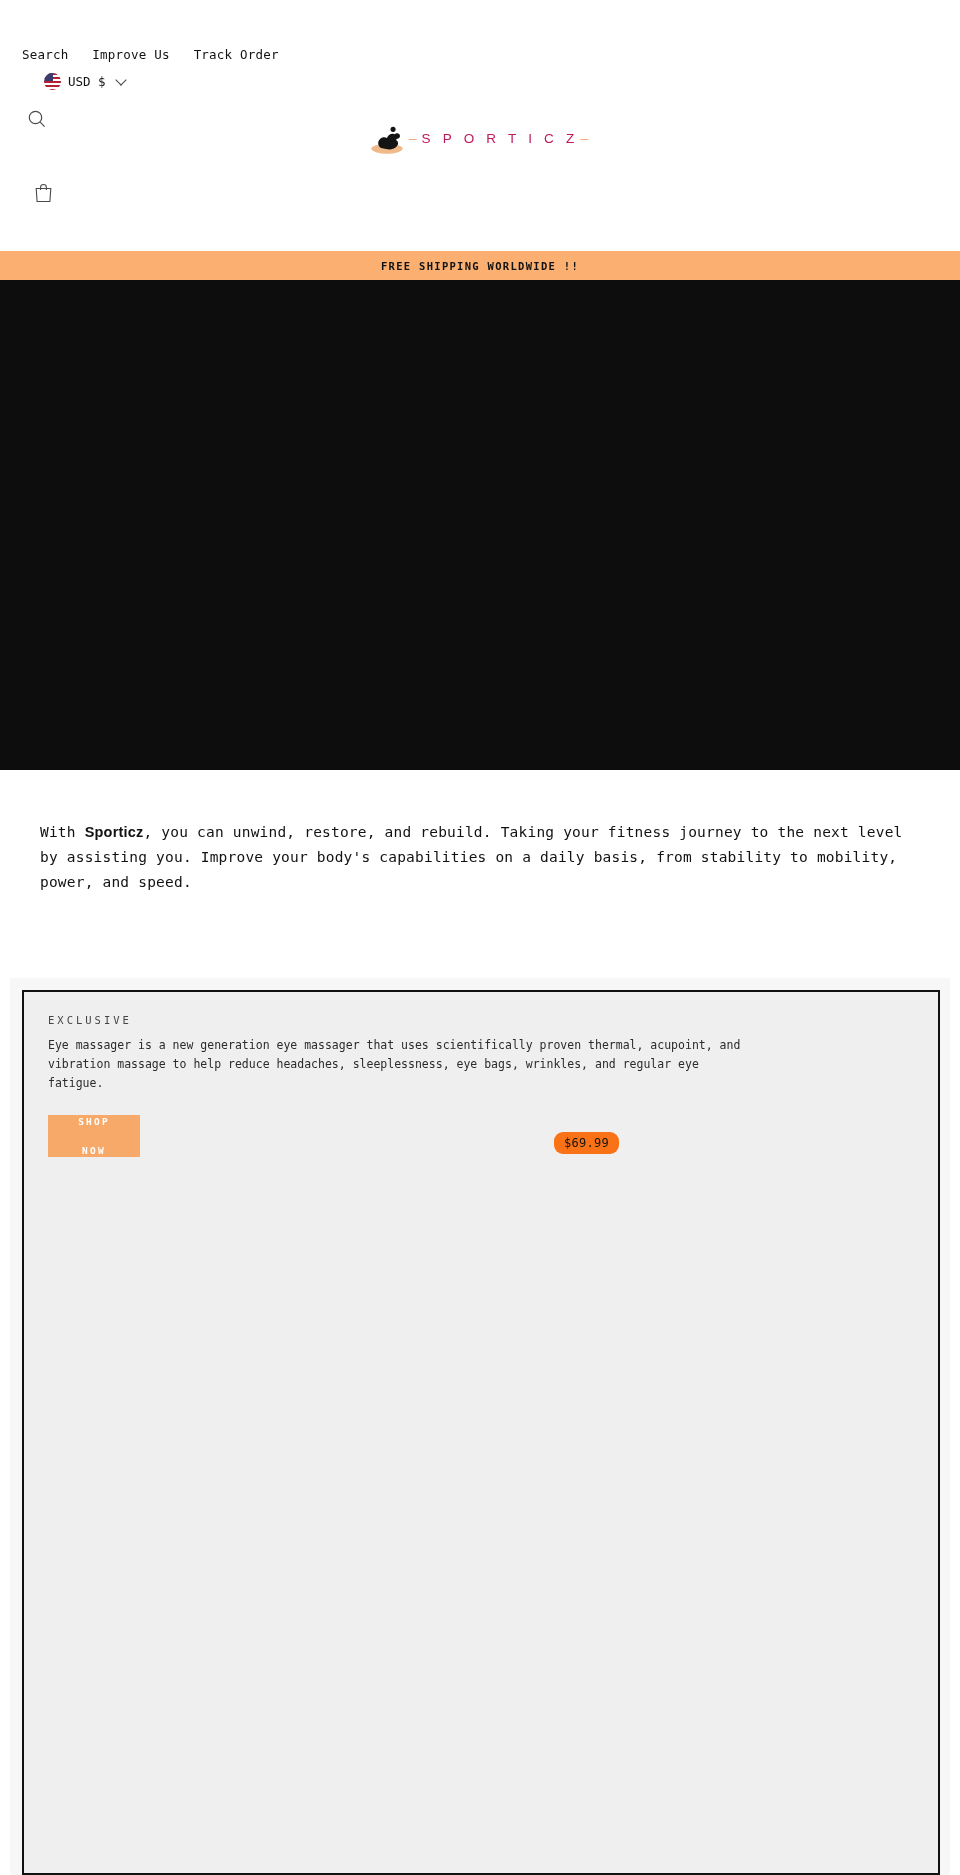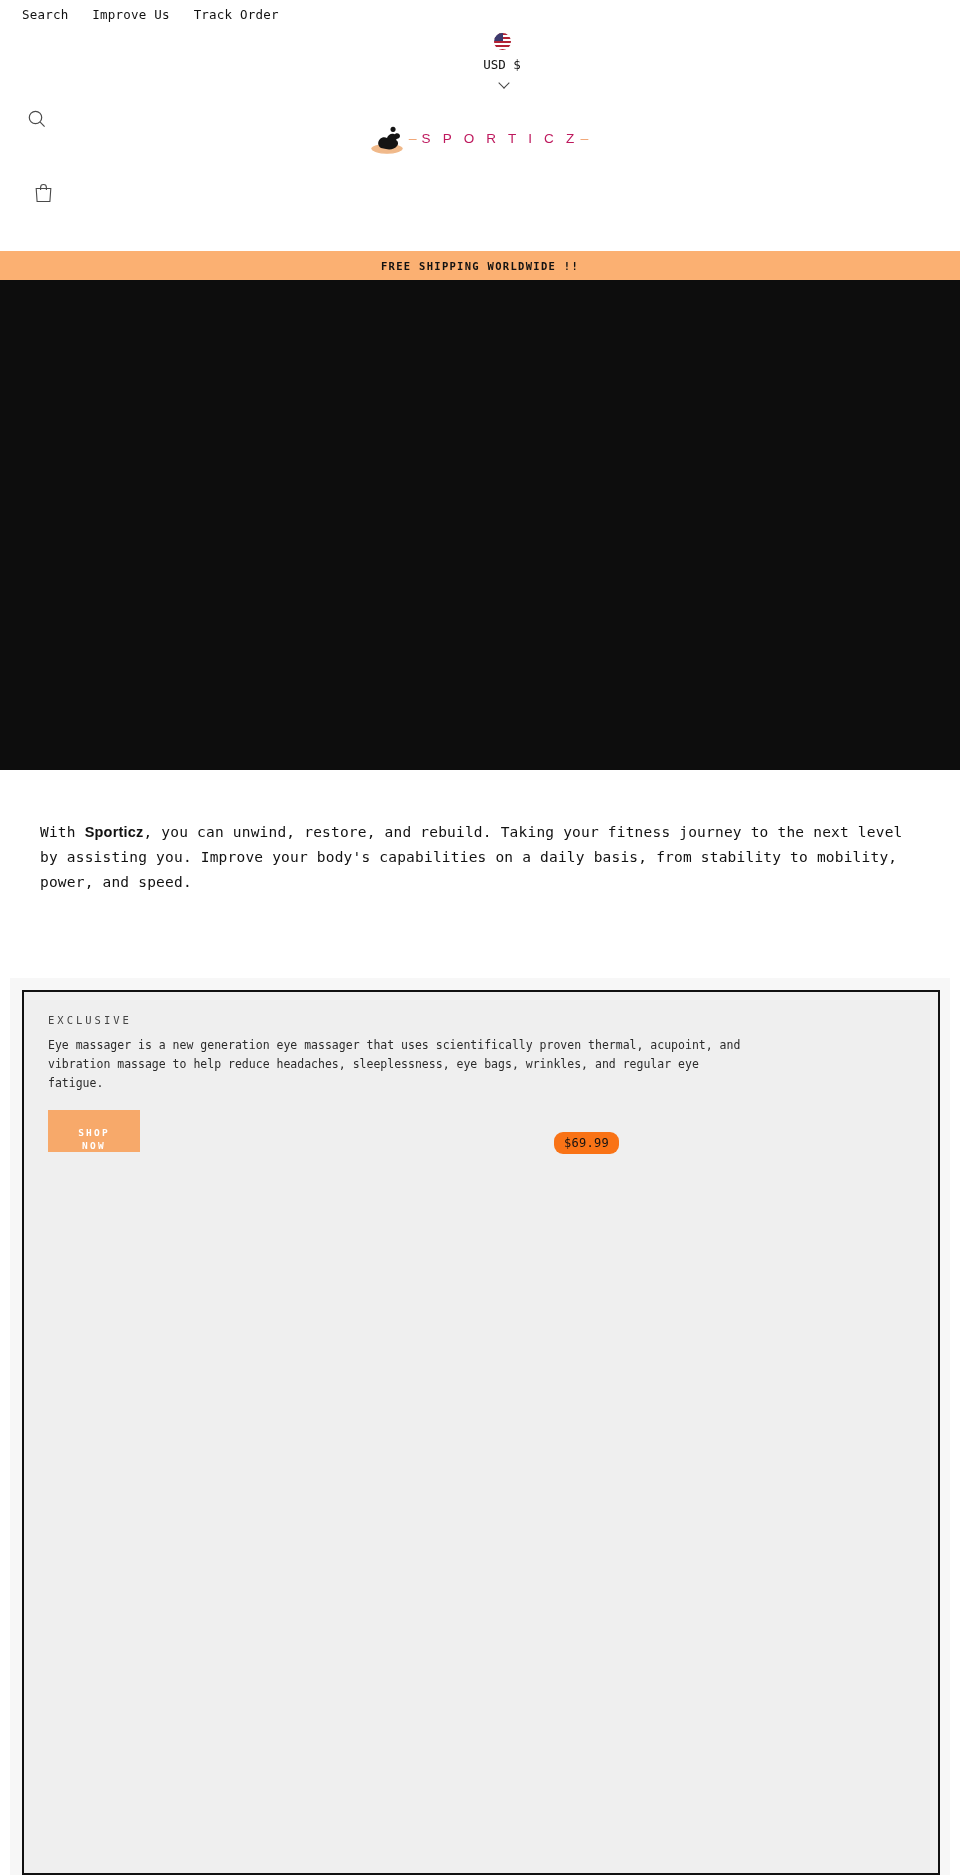--- a/index.html
+++ b/index.html
@@ -26,30 +26,30 @@
     gap: 24px;
     padding-left: 22px;
     font-size: 12.5px;
     line-height: 18px;
     color: #121212;
   }
   .utility-links a {
     color: #121212;
     text-decoration: none;
     letter-spacing: 0.2px;
+    margin-top: 40px;
   }
   .currency-row {
     display: flex;
     align-items: center;
     gap: 7px;
     padding-left: 44px;
     margin-top: 9px;
     font-size: 12.5px;
     color: #121212;
-    flex-direction: column;
   }
   .flag {
     width: 17px;
     height: 17px;
     border-radius: 50%;
     overflow: hidden;
     position: relative;
     flex: none;
     background: #f2f2f2;
     display: inline-block;
@@ -227,21 +227,21 @@
     font-size: 11.5px;
     line-height: 19px;
     color: #2b2b2b;
     max-width: 700px;
     margin-bottom: 17px;
   }
   .shop-now {
     display: inline-flex;
     flex-direction: column;
     align-items: center;
-    justify-content: flex-end;
+    justify-content: space-between;
     width: 92px;
     height: 42px;
     background: #f7a96a;
     border: none;
     color: #ffffff;
     font-size: 9.5px;
     font-weight: bold;
     letter-spacing: 2.2px;
     line-height: 13px;
     cursor: pointer;

